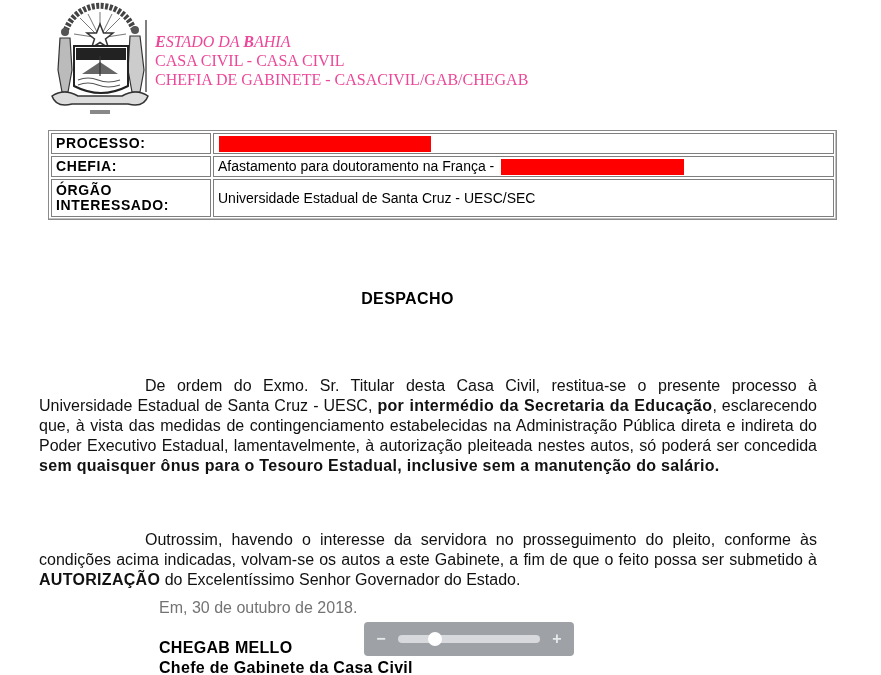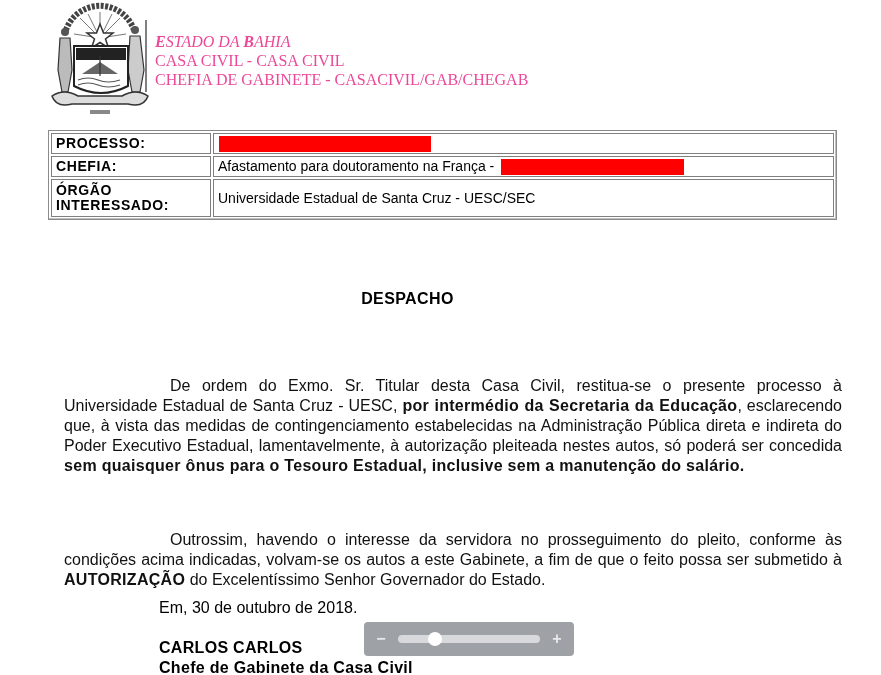--- a/index.html
+++ b/index.html
@@ -96,21 +96,21 @@
       width: 815px;
       top: 290px;
       text-align: center;
       font-size: 16px;
       font-weight: bold;
       letter-spacing: 0.4px;
     }
 
     .body-text {
       position: absolute;
-      left: 64px;
+      left: 39px;
       width: 778px;
       font-size: 16px;
       line-height: 20px;
       text-align: justify;
       color: #111;
     }
     .body-text .indent {
       display: inline-block;
       width: 106px;
     }
@@ -119,21 +119,21 @@
     }
     .para1 { top: 376px; }
     .para2 { top: 518px; margin-top: 12px; }
 
     .date-line {
       position: absolute;
       left: 159px;
       top: 598px;
       font-size: 16px;
       line-height: 20px;
-      color: #000000;
+      color: #737373;
     }
     .signature-name {
       position: absolute;
       left: 159px;
       top: 638px;
       font-size: 16px;
       font-weight: bold;
       line-height: 20px;
       letter-spacing: 0.3px;
     }
@@ -252,21 +252,21 @@
 </tbody>
   </table>
 
 <div class="title">DESPACHO</div>
 
 <div class="body-text para1"><span class="indent"></span><span>De ordem do Exmo. Sr. Titular desta Casa Civil, restitua-se o presente processo à Universidade Estadual de Santa Cruz - UESC, </span><b>por intermédio da Secretaria da Educação</b><span>, esclarecendo que, à vista das medidas de contingenciamento estabelecidas na Administração Pública direta e indireta do Poder Executivo Estadual, lamentavelmente, à autorização pleiteada nestes autos, só poderá ser concedida </span><b>sem quaisquer ônus para o Tesouro Estadual, inclusive sem a manutenção do salário.</b></div>
 
 <div class="body-text para2"><span class="indent"></span><span>Outrossim, havendo o interesse da servidora no prosseguimento do pleito, conforme às condições acima indicadas, volvam-se os autos a este Gabinete, a fim de que o feito possa ser submetido à </span><b>AUTORIZAÇÃO</b><span> do Excelentíssimo Senhor Governador do Estado.</span></div>
 
 <div class="date-line">Em, 30 de outubro de 2018.</div>
-<div class="signature-name">CARLOS CARLOS</div>
+<div class="signature-name">CHEGAB MELLO</div>
 <div class="signature-role">Chefe de Gabinete da Casa Civil</div>
 
 <div class="zoom-control">
   <span class="zoom-btn">−</span>
   <div class="zoom-track" style="--pos: 0.25;">
     <div class="zoom-thumb"></div>
   </div>
   <span class="zoom-btn">+</span>
 </div>
 

